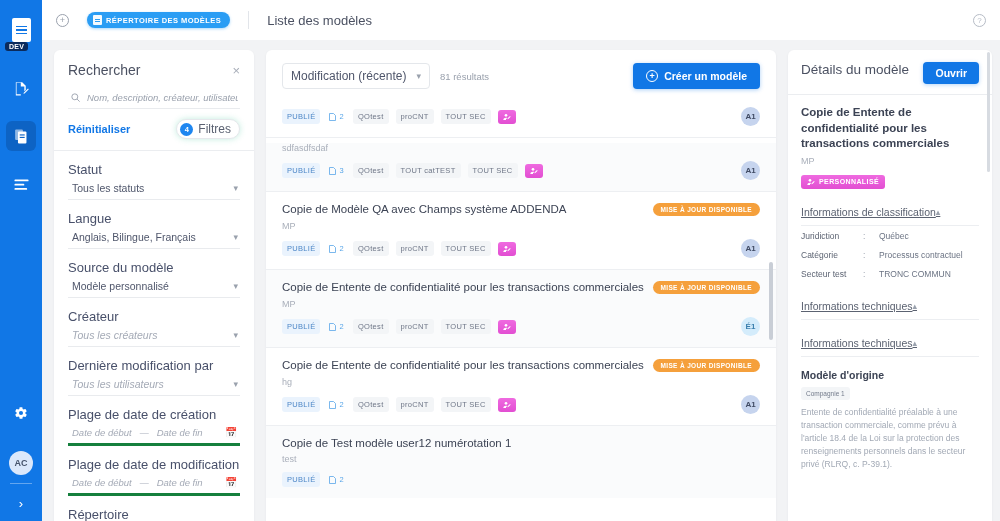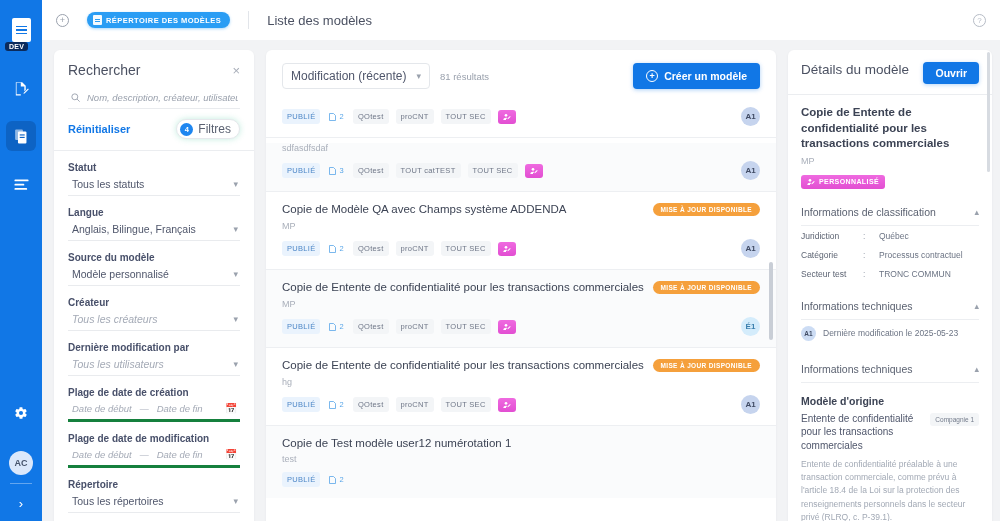--- a/index.html
+++ b/index.html
@@ -95,21 +95,21 @@
     border-radius:12px; padding:2px 8px 2px 3px; box-shadow:0 0 6px rgba(40,190,140,.28);
     cursor:pointer;
   }
   .filtres-chip .cnt {
     width:13px;height:13px;border-radius:50%;background:#1e86f0;color:#fff;font-size:7.5px;
     display:flex;align-items:center;justify-content:center;font-weight:bold;
   }
   .filtres-chip .lbl { font-size:12px; color:#5a6171; }
   .fdiv { height:1px; background:#ebedf0; margin:11px -14px 0;}
   .fgroup { margin-top:11px; }
-  .fgroup > label { display:block; font-size:10px; font-weight:bold; color:#48506a; margin-bottom:5px;}
+  .fgroup > label { display:block; font-size:13px; font-weight:normal; color:#48506a; margin-bottom:5px;}
   .fselect {
     display:flex; align-items:center; justify-content:space-between;
     border-bottom:1px solid #e9ebee; padding:0 2px 5px 4px; cursor:pointer;
   }
   .fselect .val { font-size:10.5px; color:#4f566b; }
   .fselect .val.ph { color:#a4aab6; font-style:italic; }
   .fselect .chev { color:#9aa1ad; font-size:9px; line-height:1;}
   .frange {
     display:flex; align-items:center; border-bottom:3px solid #15803d; padding:0 2px 5px 4px; gap:8px;
   }
@@ -188,23 +188,23 @@
   }
   .det-sep { height:1px; background:#ebedf0; margin:10px -13px 0;}
   .det-title { font-size:11.5px; font-weight:bold; color:#3c4354; line-height:1.35; margin-top:10px;}
   .det-sub { font-size:9px; color:#a9afba; margin-top:4px;}
   .perso-badge {
     display:inline-flex; align-items:center; gap:4px; margin-top:9px;
     background:linear-gradient(180deg,#ef6ae0,#e24ed2); color:#fff;
     font-size:7px; font-weight:bold; letter-spacing:.4px; border-radius:3px; padding:3px 6px;
   }
   .sec-head {
-    display:flex; align-items:center; justify-content:space-between;
+    display:flex; align-items:center; 
     font-size:10.5px; color:#5b6271; padding:9px 0 7px; border-bottom:1px solid #eceef1;
-    margin-top:8px; cursor:pointer;
+    margin-top:8px; cursor:pointer;text-decoration:underline;
   }
   .sec-head .chev { color:#9aa1ad; font-size:9px;}
   .kv { display:flex; align-items:flex-start; font-size:8.5px; color:#6c7484; padding:5px 0 4px; }
   .kv .k { width:62px; color:#5d6473;}
   .kv .c { width:16px; color:#9aa1ad;}
   .kv .v { color:#6c7484;}
   .tech-row { display:flex; align-items:center; gap:7px; padding:6px 0 5px; }
   .tech-row .av {
     width:15px;height:15px;border-radius:50%;background:#ccdcf4;color:#3f4a63;
     font-size:6.5px;font-weight:bold;display:flex;align-items:center;justify-content:center;flex:0 0 15px;
@@ -593,33 +593,28 @@
         <div class="kv">
           <span class="k">Secteur test</span>
           <span class="c">:</span>
           <span class="v">TRONC COMMUN</span>
         </div>
 
         <div class="sec-head">
           <span>Informations techniques</span>
           <span class="chev">▴</span>
         </div>
-        <div class="tech-row">
-          <span class="av">A1</span>
-          <span class="t">Dernière modification le 2025-05-23</span>
-        </div>
 
         <div class="sec-head">
           <span>Informations techniques</span>
           <span class="chev">▴</span>
         </div>
 
         <div class="origin-h">Modèle d'origine</div>
         <div class="origin-row">
-          <div class="origin-name">Entente de confidentialité pour les transactions commerciales</div>
           <div class="comp-chip">Compagnie 1</div>
         </div>
         <div class="origin-desc">Entente de confidentialité préalable à une transaction commerciale, comme prévu à l'article 18.4 de la Loi sur la protection des renseignements personnels dans le secteur privé (RLRQ, c. P-39.1).</div>
 
         
 
         
         
       </aside>
 

